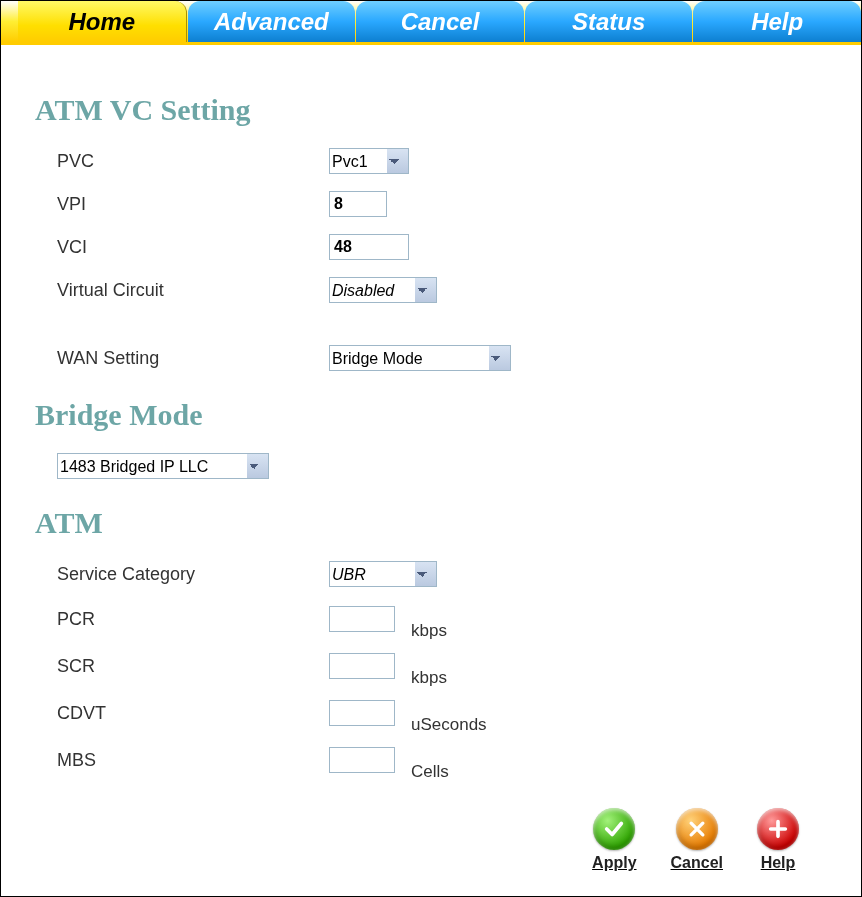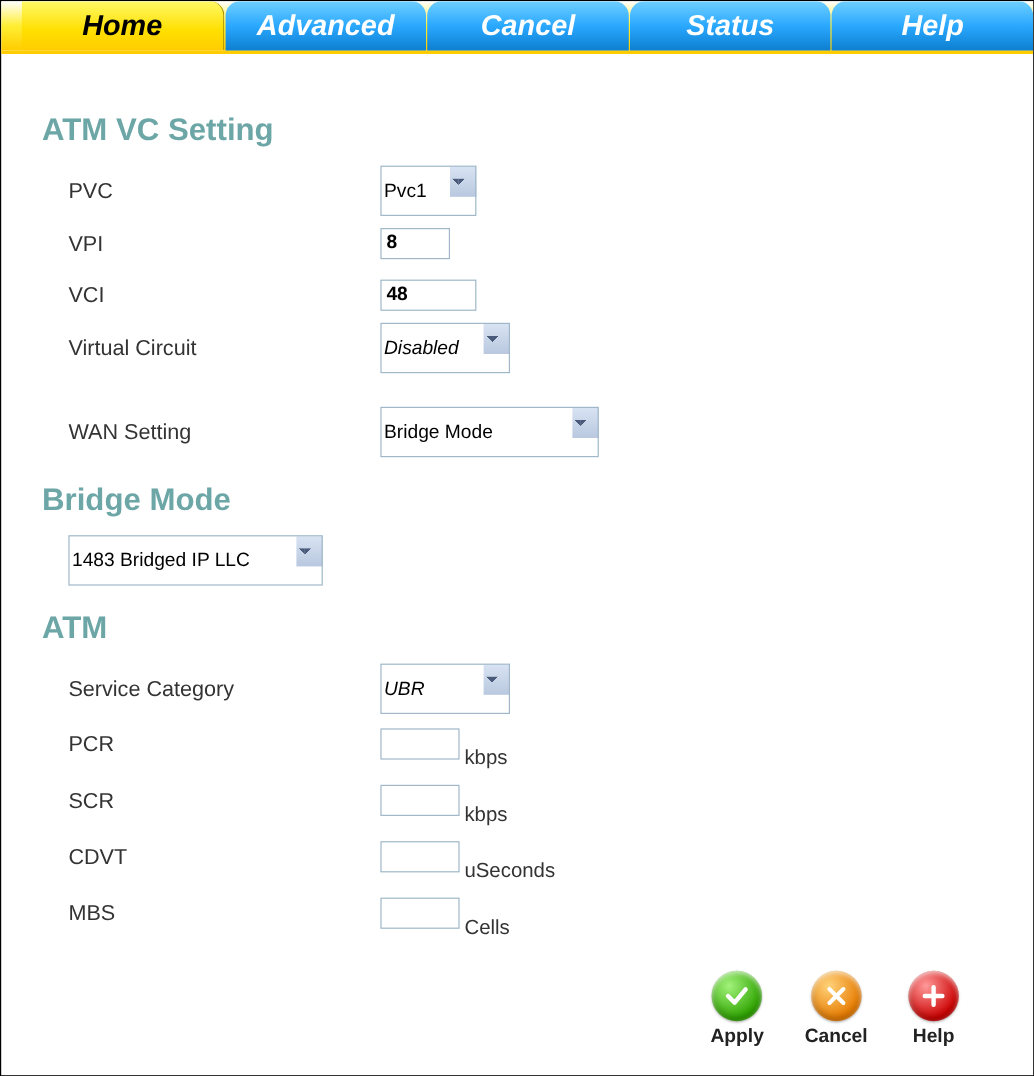--- a/index.html
+++ b/index.html
@@ -41,41 +41,43 @@
     background: linear-gradient(to bottom, #6fcfff 0%, #2aa8ff 50%, #0d7fd0 100%);
     color: #fff;
     border-top-left-radius: 12px;
     border-top-right-radius: 12px;
     margin-left: 1px;
   }
   .content {
     padding: 28px 34px 0 34px;
   }
   .section-title {
-    font-size: 26px;
+    font-size: 30px;
     font-weight: bold;
     color: #6da6a6;
     margin: 20px 0 14px 0;
+    font-family: Liberation Serif, serif;
   }
   .row {
     display: flex;
     align-items: center;
     margin: 3px 0 3px 22px;
     min-height: 40px;
+    gap: 12px;
   }
   .label {
     width: 260px;
     font-size: 18px;
     color: #333;
   }
   .row-gap {
     margin-top: 28px;
   }
   select {
-    height: 42px;
+    height: 26px;
     font-size: 16px;
     background: #fff;
     border: 1px solid #9fb7c8;
     padding: 1px 2px;
   }
   select.sel-arrow {
     -webkit-appearance: none;
     appearance: none;
     padding-right: 28px;
     background-image: linear-gradient(45deg, transparent 50%, #4a5a7a 50%),
@@ -102,20 +104,21 @@
     font-size: 17px;
     color: #333;
     margin-left: 4px;
     margin-top: 24px;
   }
   .actions {
     display: flex;
     gap: 34px;
     justify-content: flex-end;
     margin: 26px 28px 0 0;
+    text-decoration: underline;
   }
   .action-btn {
     display: flex;
     flex-direction: column;
     align-items: center;
     cursor: pointer;
     font-size: 16px;
     font-weight: bold;
     color: #222;
   }

